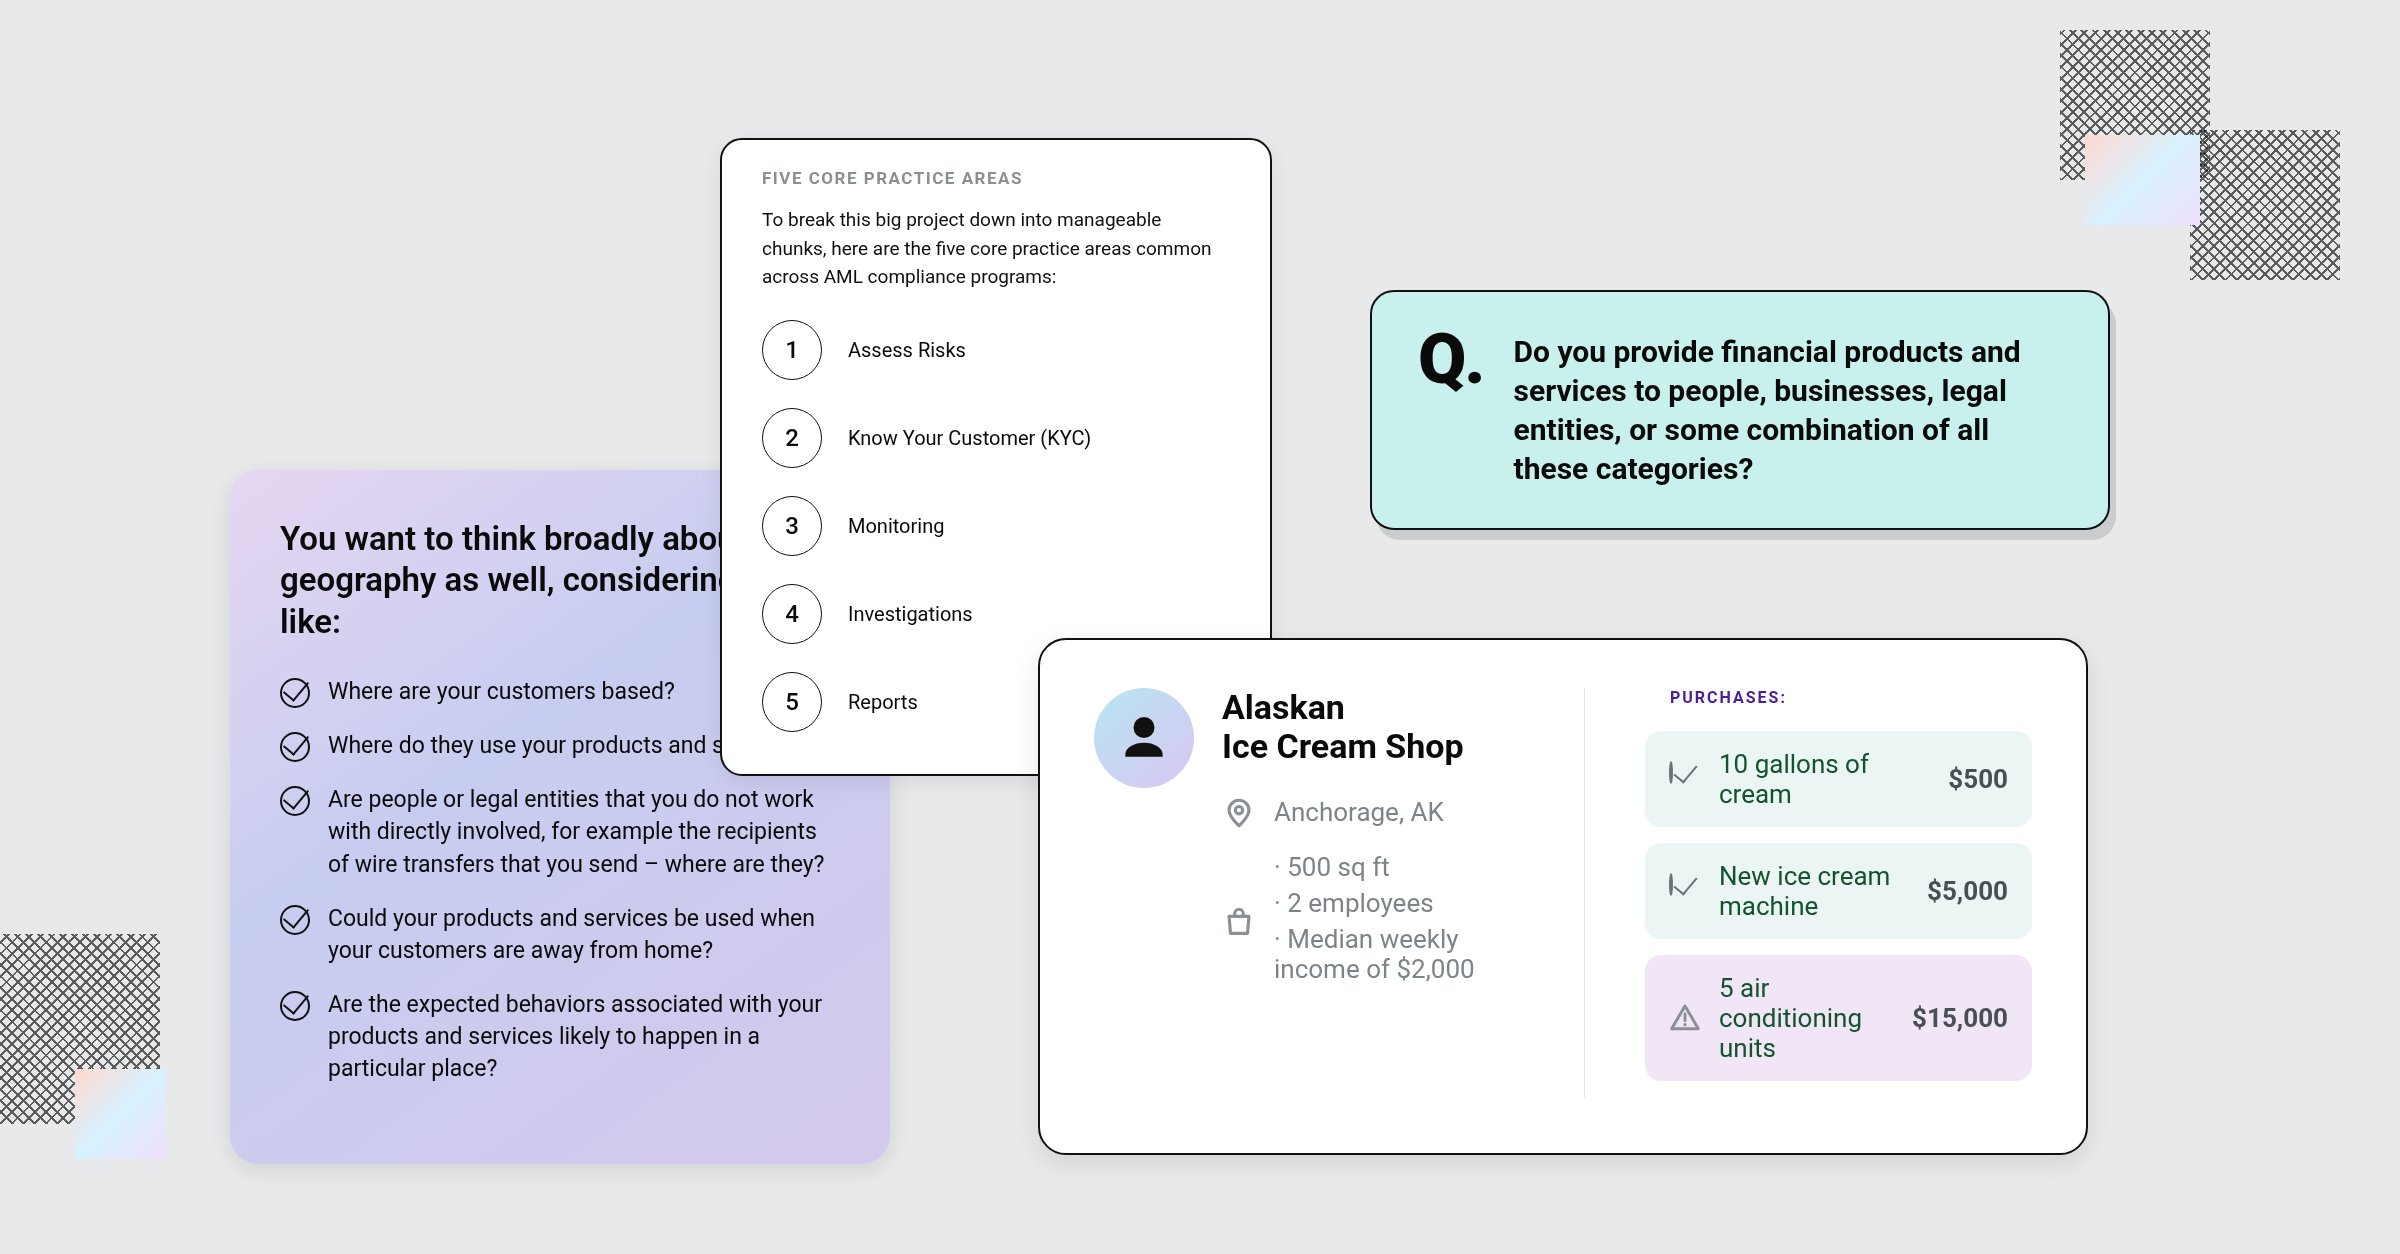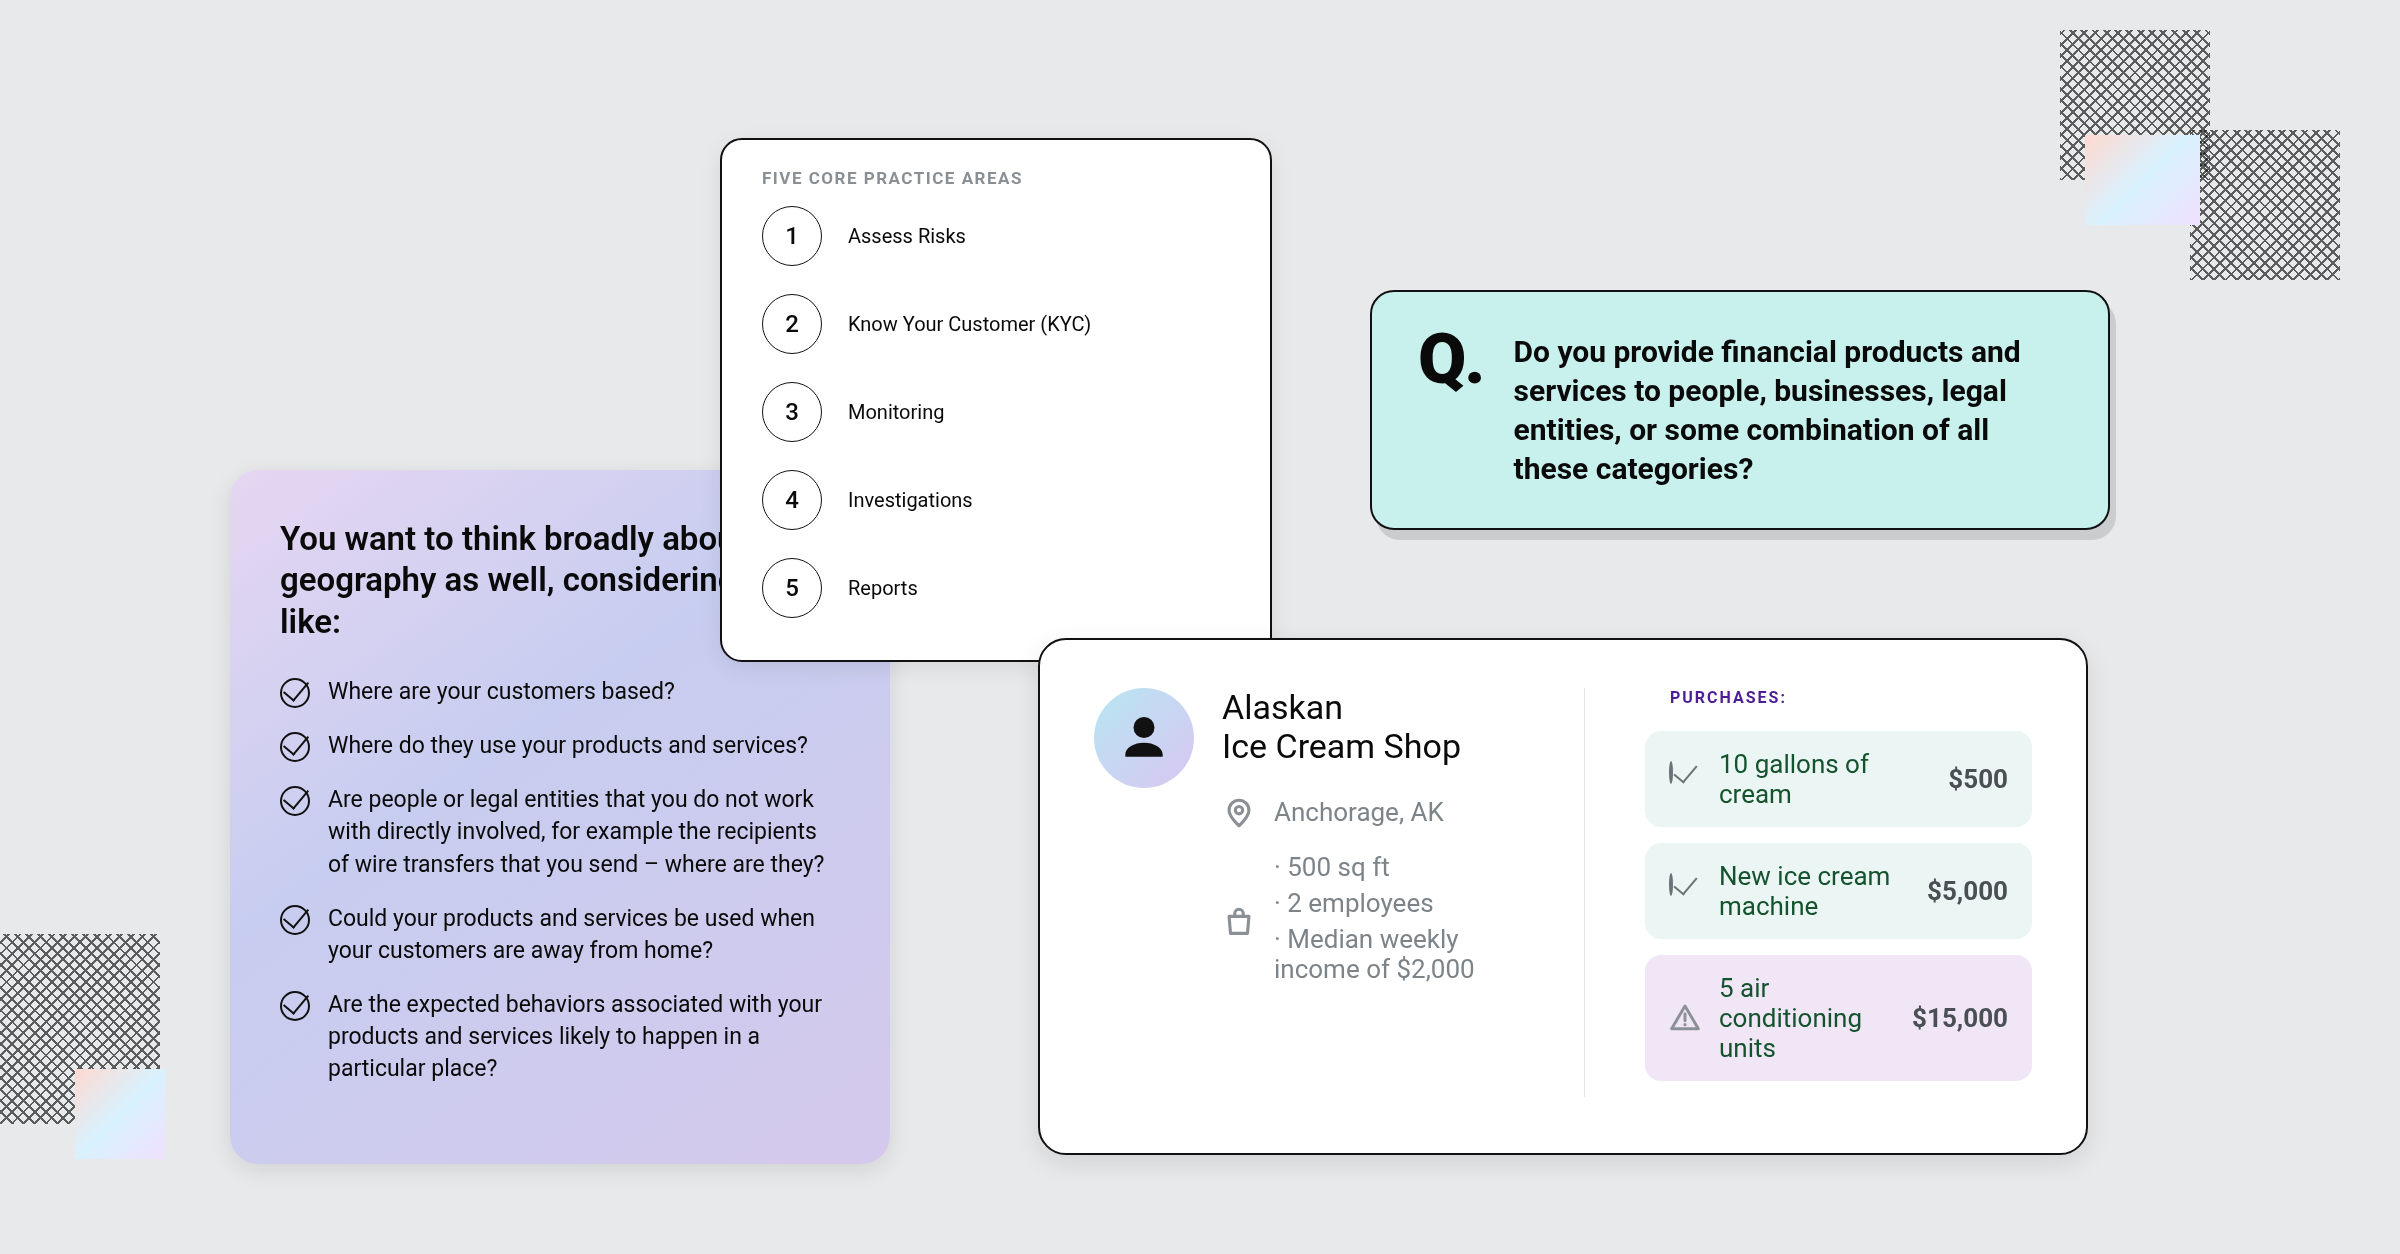--- a/index.html
+++ b/index.html
@@ -141,21 +141,21 @@
     box-shadow: 0 8px 26px rgba(0,0,0,.10);
   }
   .biz-left { flex: 0 0 430px; display:flex; gap:28px; }
   .avatar {
     width: 100px; height: 100px; flex:0 0 100px; border-radius: 50%;
     background: linear-gradient(135deg,#b7e6f2,#d9c6f2);
     display:flex; align-items:center; justify-content:center;
   }
   .avatar svg { width: 56px; height: 56px; }
   .biz-info .name {
-    font-size: 34px; font-weight: 400; line-height: 1.15; margin-bottom: 28px;
+    font-size: 34px; font-weight: 700; line-height: 1.15; margin-bottom: 28px;
   }
   .biz-row {
     display:flex; align-items:center; gap:18px;
     color:#7d8489; font-size:26px; margin-bottom:22px;
   }
   .biz-row .icon { width:34px; height:34px; flex:0 0 34px; margin-top:2px; }
   .biz-row .sublist div { margin-bottom:6px; }
   .biz-row .sublist div::before { content:"· "; }
 
   .divider { width:1px; align-self:stretch; background:#e1e4e7; }
@@ -218,20 +218,21 @@
     </li>
     <li>
       <span class="check-circle"></span>
       <span class="txt">Are the expected behaviors associated with your products and services likely to happen in a particular place?</span>
     </li>
   </ul>
 </section>
 
 <section class="card-practice">
   <div class="eyebrow">FIVE CORE PRACTICE AREAS</div>
+  <p class="intro">To break this big project down into manageable chunks, here are the five core practice areas common across AML compliance programs:</p>
   <ol>
     <li>
       <span class="numcircle">1</span>
       <span class="label">Assess Risks</span>
     </li>
     <li>
       <span class="numcircle">2</span>
       <span class="label">Know Your Customer (KYC)</span>
     </li>
     <li>

